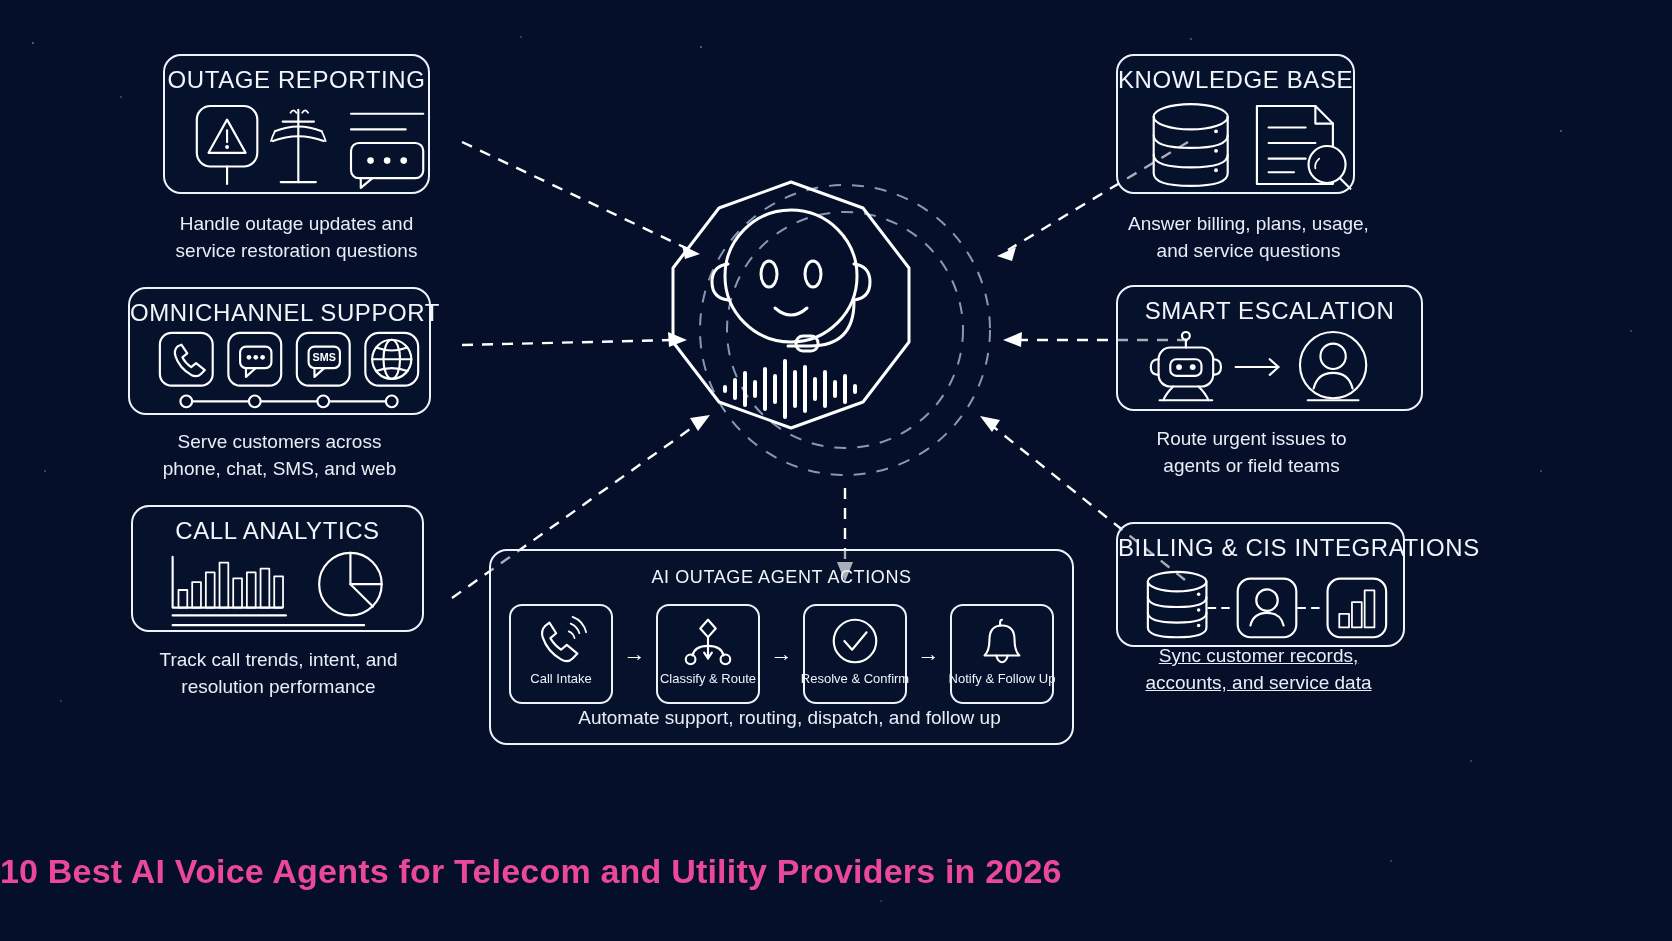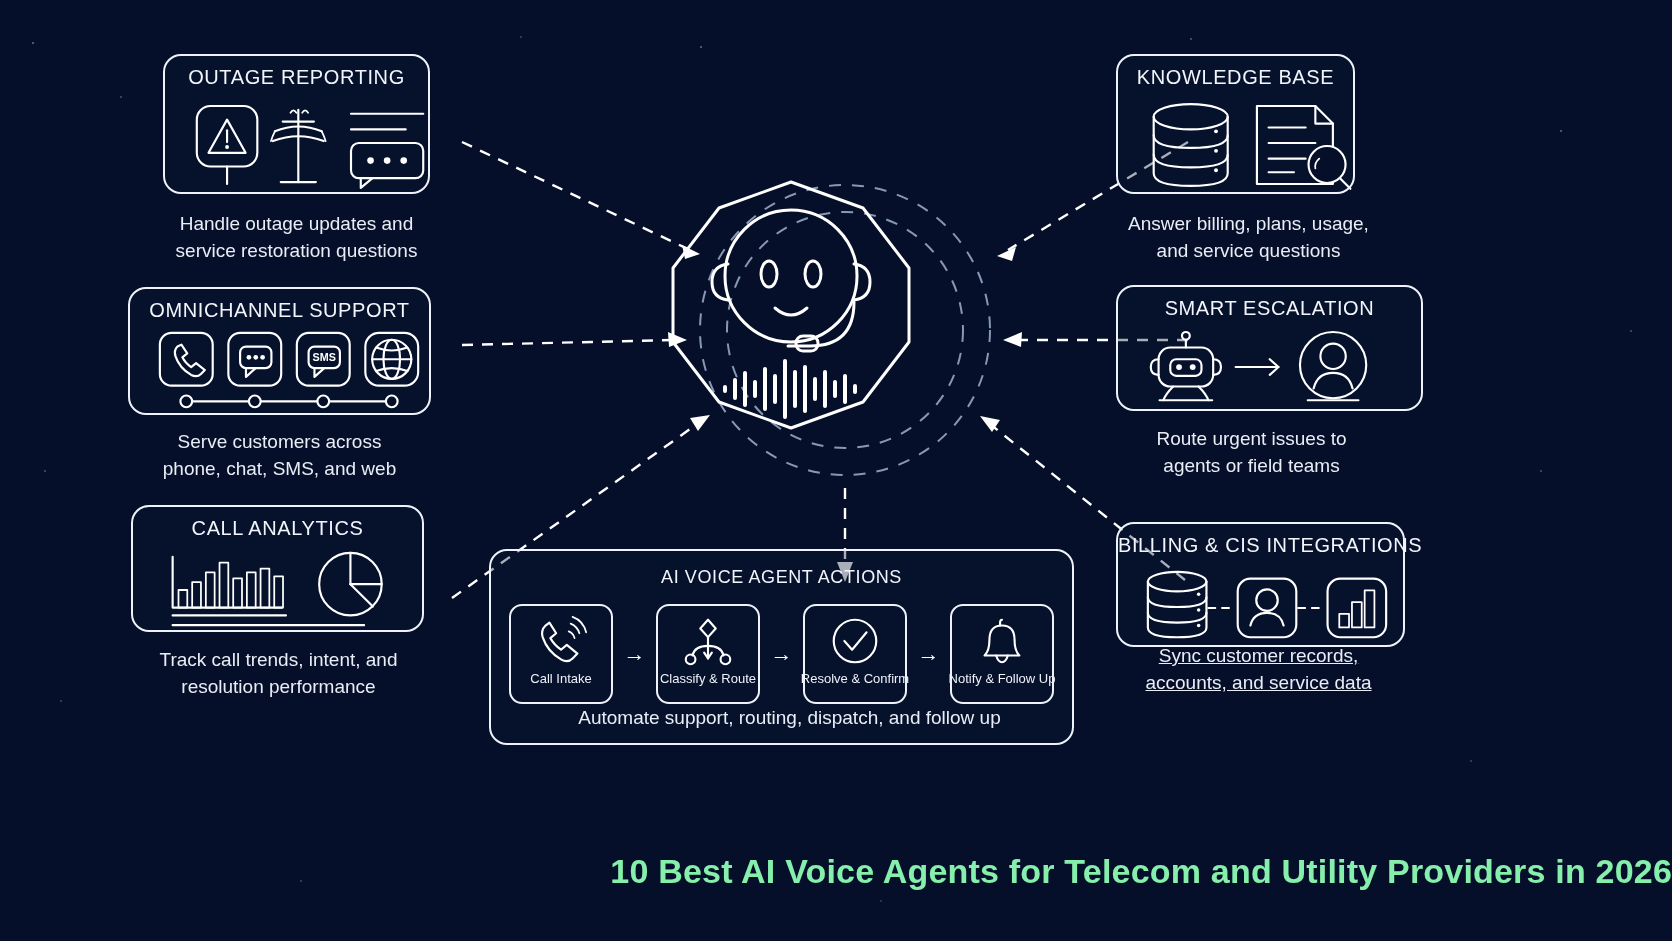--- a/index.html
+++ b/index.html
@@ -20,21 +20,21 @@
   .card{
     position:absolute;
     border:2px solid #eef2fa;
     border-radius:18px;
     box-sizing:border-box;
     background:rgba(10,22,52,0.35);
   }
   .card-title{
     position:absolute;left:0;right:0;top:10px;
     text-align:center;
-    font-size:20px;letter-spacing:.6px;
+    font-size:24px;letter-spacing:.6px;
     color:#f2f5fb;
     white-space:nowrap;
   }
   .icons{
     position:absolute;left:0;right:0;bottom:0;top:42px;
     display:flex;align-items:center;justify-content:flex-start;padding-left:24px;
   }
   .caption{
     position:absolute;
     text-align:center;
@@ -80,23 +80,23 @@
   .step-label{font-size:13px;color:#eef2fa;margin-top:4px;white-space:nowrap;}
   .arrow{font-size:22px;color:#ffffff;line-height:1;}
   #actions-caption{
     position:absolute;left:0;right:0;bottom:14px;text-align:center;
     font-size:19px;color:#e9edf6;margin-left:16px;
   }
 
   
   #main-title{
     position:absolute;left:0;right:0;top:852px;
-    text-align:right;
+    text-align:left;
     font-size:34px;font-weight:bold;letter-spacing:.2px;
-    color:#86efac;
+    color:#ec4899;
   }
 </style>
 </head>
 <body>
 
 <div id="stage">
 
   <div>
     <div class="star" style="left:32px;top:42px;width:2px;height:2px;"></div>
     <div class="star" style="left:120px;top:96px;width:2px;height:2px;opacity:.35;"></div>
@@ -408,21 +408,21 @@
           <rect class="ln-thin" x="215" y="34" width="10" height="26"></rect>
           <rect class="ln-thin" x="228" y="22" width="10" height="38"></rect>
         </g>
       </svg>
     </div>
   </div>
   <div class="caption" style="left:1105px;top:642px;width:307px;text-decoration:underline;">Sync customer records,
 accounts, and service data</div>
 
   <div id="actions-card">
-    <div id="actions-title">AI VOICE AGENT ACTIONS</div>
+    <div id="actions-title">AI OUTAGE AGENT ACTIONS</div>
 
     <div id="actions-row">
 
       <div class="step">
         <svg viewBox="0 0 60 52" width="58" height="52">
           <path class="ln" d="M14,10 q-5,5 -3,12 q5,15 19,23 q7,4 12,-1 l5,-5 l-11,-9 l-6,5 q-7,-5 -11,-12 l6,-5 l-7,-11 Z"></path>
           <path class="ln-thin" d="M40,8 q7,3 9,10"></path>
           <path class="ln-thin" d="M38,16 q5,2 6,7"></path>
           <path class="ln-thin" d="M42,1 q11,4 14,16"></path>
         </svg>

